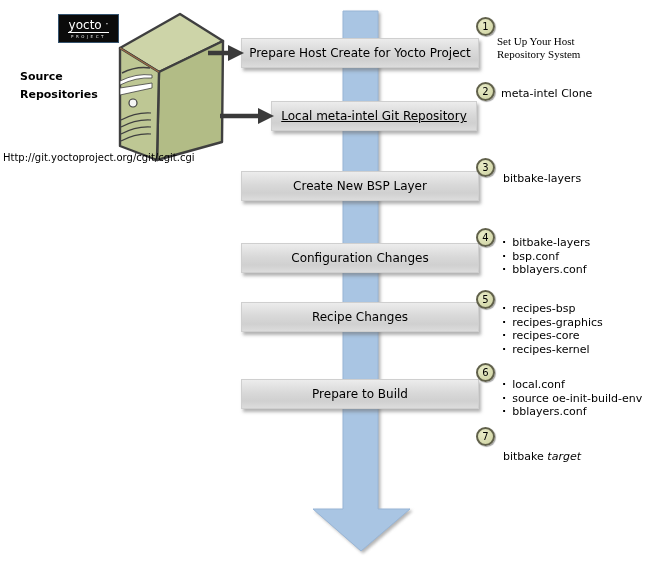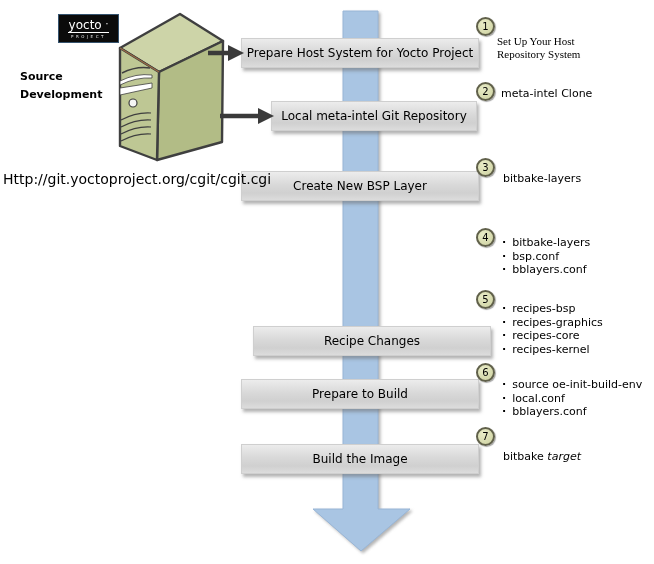--- a/index.html
+++ b/index.html
@@ -22,38 +22,38 @@
   .bullets{position:absolute;font-size:11px;line-height:13.5px;white-space:nowrap;}
   .bullet-line::before{content:"·";font-weight:bold;margin-right:6px;}
   .logo{position:absolute;left:58px;top:14px;width:59px;height:27px;background:#0b0b0b;
           border:1px solid #35536e;display:flex;flex-direction:column;
           align-items:center;justify-content:center;}
   .logo-word{color:#fff;font-size:12px;line-height:12px;
           border-bottom:1px solid #fff;padding:0 1px 1px 1px;}
   .logo-dot{font-size:9px;vertical-align:2px;}
   .logo-sub{color:#e8e8e8;font-size:4px;letter-spacing:2.5px;margin-top:1px;line-height:5px;}
   .source-label{position:absolute;left:20px;top:68px;font-weight:bold;font-size:11px;line-height:18px;}
-  .repo-url{position:absolute;left:3px;top:171px;font-size:14px;}
+  .repo-url{position:absolute;left:3px;top:152px;font-size:10px;}
   .note-italic{font-style:italic;margin-top:12px;}
 </style>
 </head>
 <body>
 
 <div class="canvas">
 
   <svg class="flow-svg" width="654" height="564" viewBox="0 0 654 564">
     <path class="band" d="M343,11 L378,11 L378,509 L410,509 L361,551 L313,509 L343,509 Z" fill="#a9c5e3"></path>
   </svg>
 
-  <div class="step-box" style="top:38px;">Prepare Host System for Yocto Project</div>
-  <div class="step-box" style="top:101px;left:271px;width:204px;">Local meta-intel Git Repository</div>
+  <div class="step-box" style="top:38px;">Prepare Host Create for Yocto Project</div>
+  <div class="step-box" style="top:101px;left:271px;width:204px;text-decoration:underline;">Local meta-intel Git Repository</div>
   <div class="step-box" style="top:171px;">Create New BSP Layer</div>
-  <div class="step-box" style="top:326px;margin-left:12px;">Recipe Changes</div>
+  <div class="step-box" style="top:243px;">Configuration Changes</div>
+  <div class="step-box" style="top:302px;">Recipe Changes</div>
   <div class="step-box" style="top:379px;">Prepare to Build</div>
-  <div class="step-box" style="top:444px;">Build the Image</div>
 
   <svg width="654" height="564" viewBox="0 0 654 564">
     <g stroke="#3f3f3f" stroke-width="2.4" stroke-linejoin="round">
       <polygon points="120,48 180,14 223,41 159,72" fill="#cdd4a8"></polygon>
       <polygon points="159,72 223,41 222,142 157,160" fill="#b2bc86"></polygon>
       <polygon points="120,48 159,72 157,160 120,146" fill="#bec794"></polygon>
     </g>
     <path d="M120,48 L159,72" stroke="#9c6b44" stroke-width="1.2" fill="none"></path>
     <path d="M122,73 Q136,66 150,68" stroke="#3f3f3f" stroke-width="1.4" fill="none"></path>
     <path d="M120,81 Q136,73 152,75 L152,78 Q136,77 120,85 Z" fill="#ffffff" stroke="#3f3f3f" stroke-width="0.8"></path>
@@ -75,21 +75,21 @@
     </g>
   </svg>
 
   <div class="logo">
     <div class="logo-word"><span>yocto</span> <span class="logo-dot">·</span></div>
     <div class="logo-sub">PROJECT</div>
   </div>
 
   <div class="source-label">
     <div>Source</div>
-    <div>Development</div>
+    <div>Repositories</div>
   </div>
   <div class="repo-url">Http://git.yoctoproject.org/cgit/cgit.cgi</div>
 
   <div class="badge" style="top:17px;">1</div>
   <div class="badge" style="top:82px;">2</div>
   <div class="badge" style="top:158px;">3</div>
   <div class="badge" style="top:228px;">4</div>
   <div class="badge" style="top:290px;">5</div>
   <div class="badge" style="top:363px;">6</div>
   <div class="badge" style="top:427px;">7</div>
@@ -108,20 +108,20 @@
   </div>
 
   <div class="bullets" style="left:502px;top:302px;">
     <div class="bullet-line">recipes-bsp</div>
     <div class="bullet-line">recipes-graphics</div>
     <div class="bullet-line">recipes-core</div>
     <div class="bullet-line">recipes-kernel</div>
   </div>
 
   <div class="bullets" style="left:502px;top:378px;">
+    <div class="bullet-line">local.conf</div>
     <div class="bullet-line">source oe-init-build-env</div>
-    <div class="bullet-line">local.conf</div>
     <div class="bullet-line">bblayers.conf</div>
   </div>
 
   <div class="note" style="left:503px;top:450px;"><span>bitbake </span><span class="note-italic">target</span></div>
 
 </div>
 
 </body></html>

